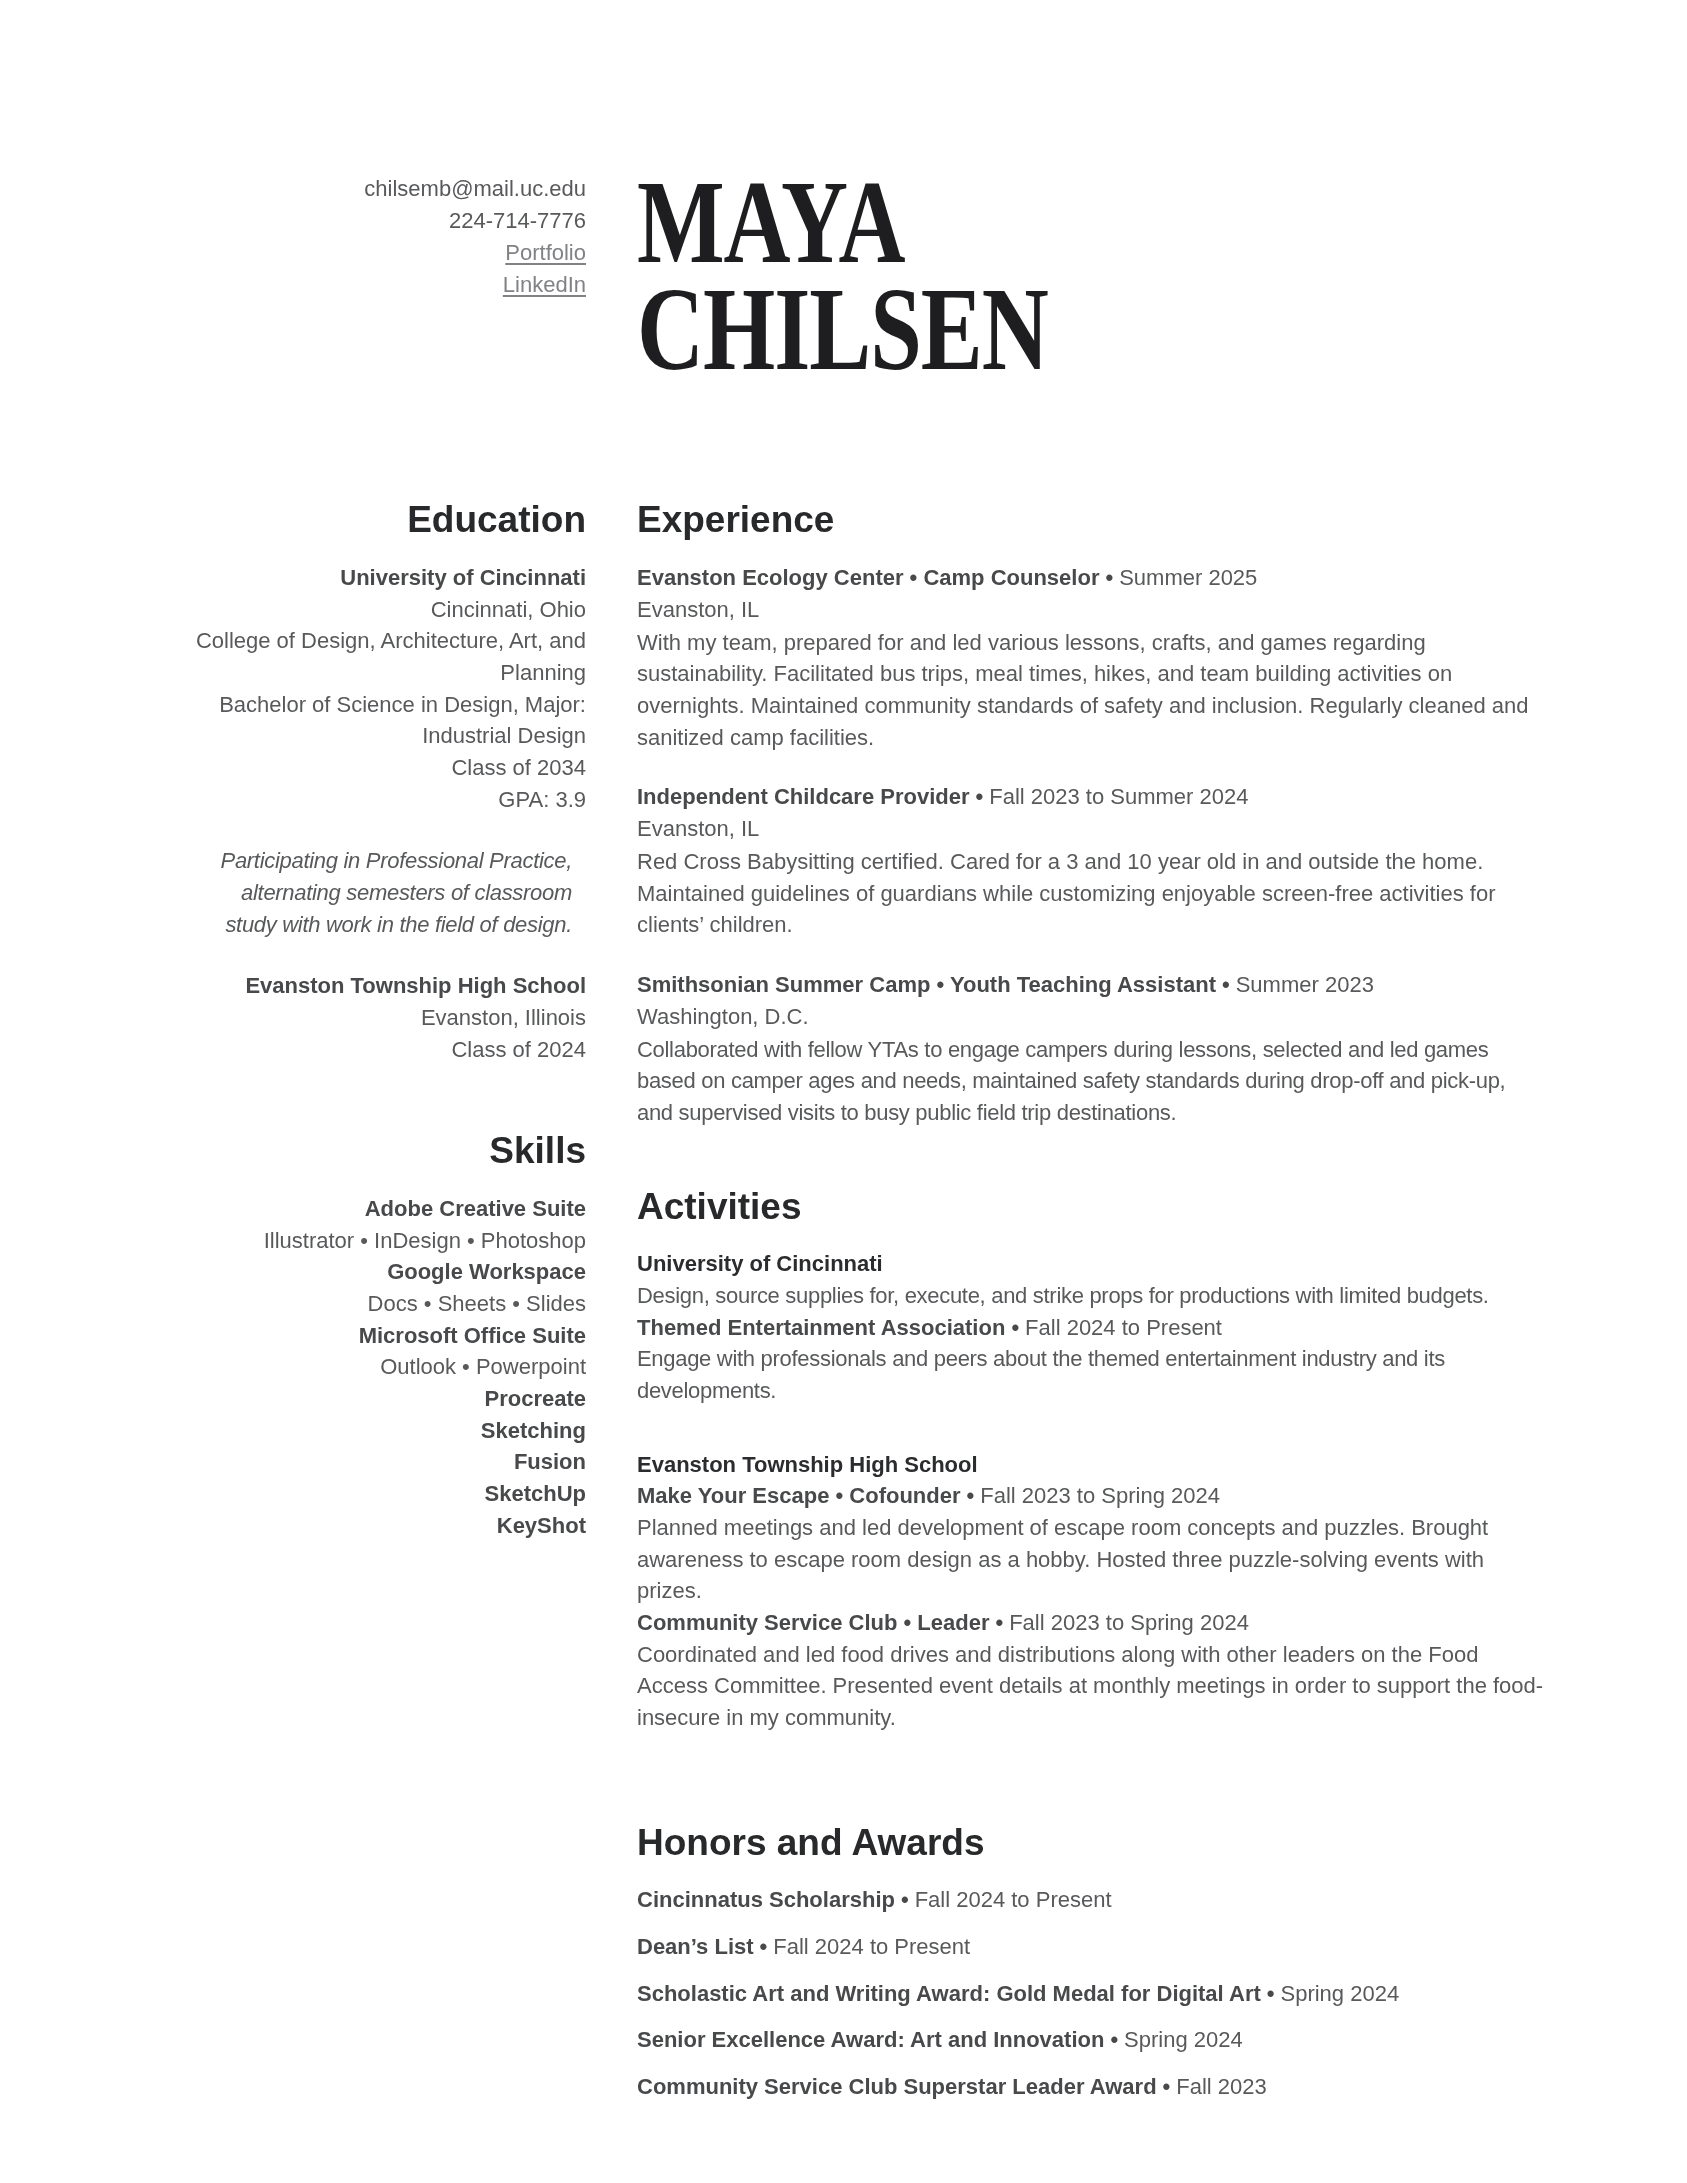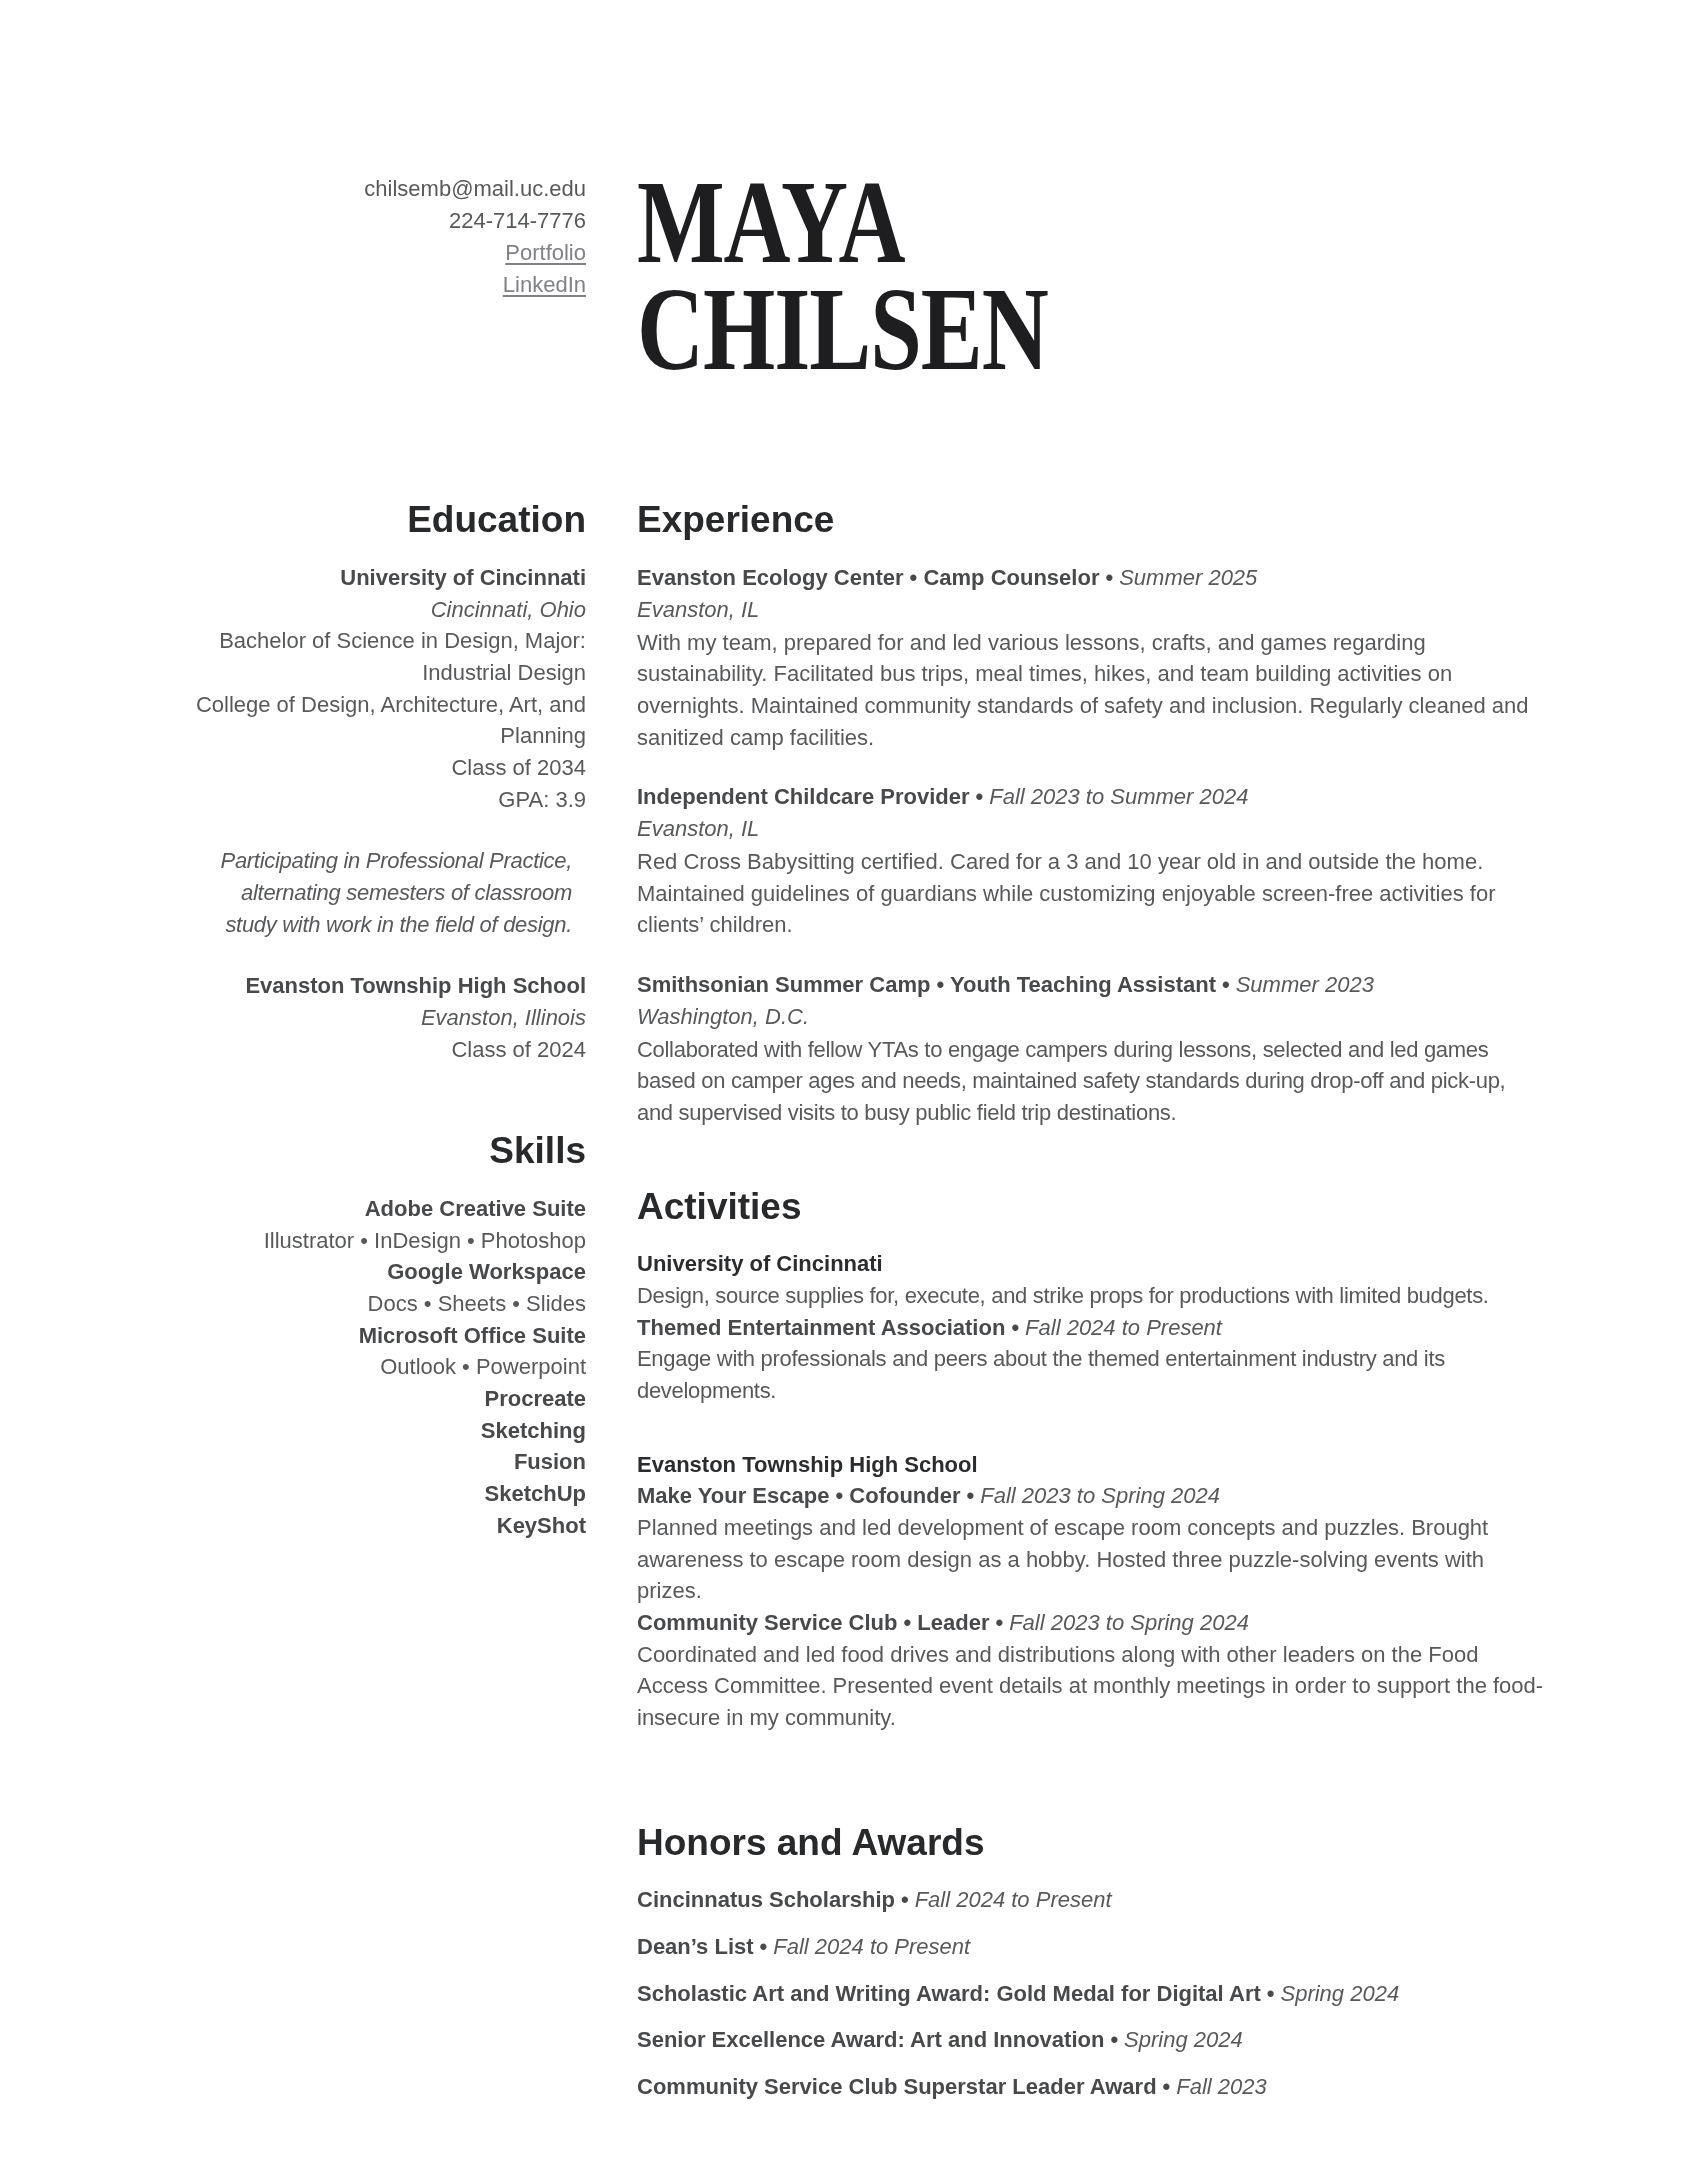--- a/index.html
+++ b/index.html
@@ -52,21 +52,21 @@
   h2 {
     font-size:37px;
     font-weight:700;
     color:#28292b;
     letter-spacing:0;
     line-height:1.15;
     margin-bottom:20px;
   }
 
   .bold { font-weight:700; color:#48494b; }
-  .italic, .date, .loc { font-style:italic; }
+  .italic, .date, .loc { }
   .date { color:#58595b; font-weight:400; }
   .loc { margin-bottom:1.3px; }
   .sep { font-weight:700; color:#48494b; margin:0 6px; }
   .condensed { letter-spacing:-0.3px; }
   .edu-note { margin:30px 14px; font-style:italic; }
   .skills-section { margin-top:65px; }
 
   
   .job { margin-bottom:28px; }
   .job:last-child { margin-bottom:0; }
@@ -100,22 +100,22 @@
   </div>
 
   <aside class="left-col">
 
     <section class="education-section">
       <h2>Education</h2>
 
       <div class="edu-entry">
         <div class="bold">University of Cincinnati</div>
         <div class="italic">Cincinnati, Ohio</div>
+        <div>College of Design, Architecture, Art, and Planning</div>
         <div>Bachelor of Science in Design, Major: Industrial Design</div>
-        <div>College of Design, Architecture, Art, and Planning</div>
         <div>Class of 2034</div>
         <div>GPA: 3.9</div>
       </div>
 
       <p class="edu-note condensed">Participating in Professional Practice, alternating semesters of classroom study with work in the field of design.</p>
 
       <div class="edu-entry">
         <div class="bold">Evanston Township High School</div>
         <div class="italic">Evanston, Illinois</div>
         <div>Class of 2024</div>

